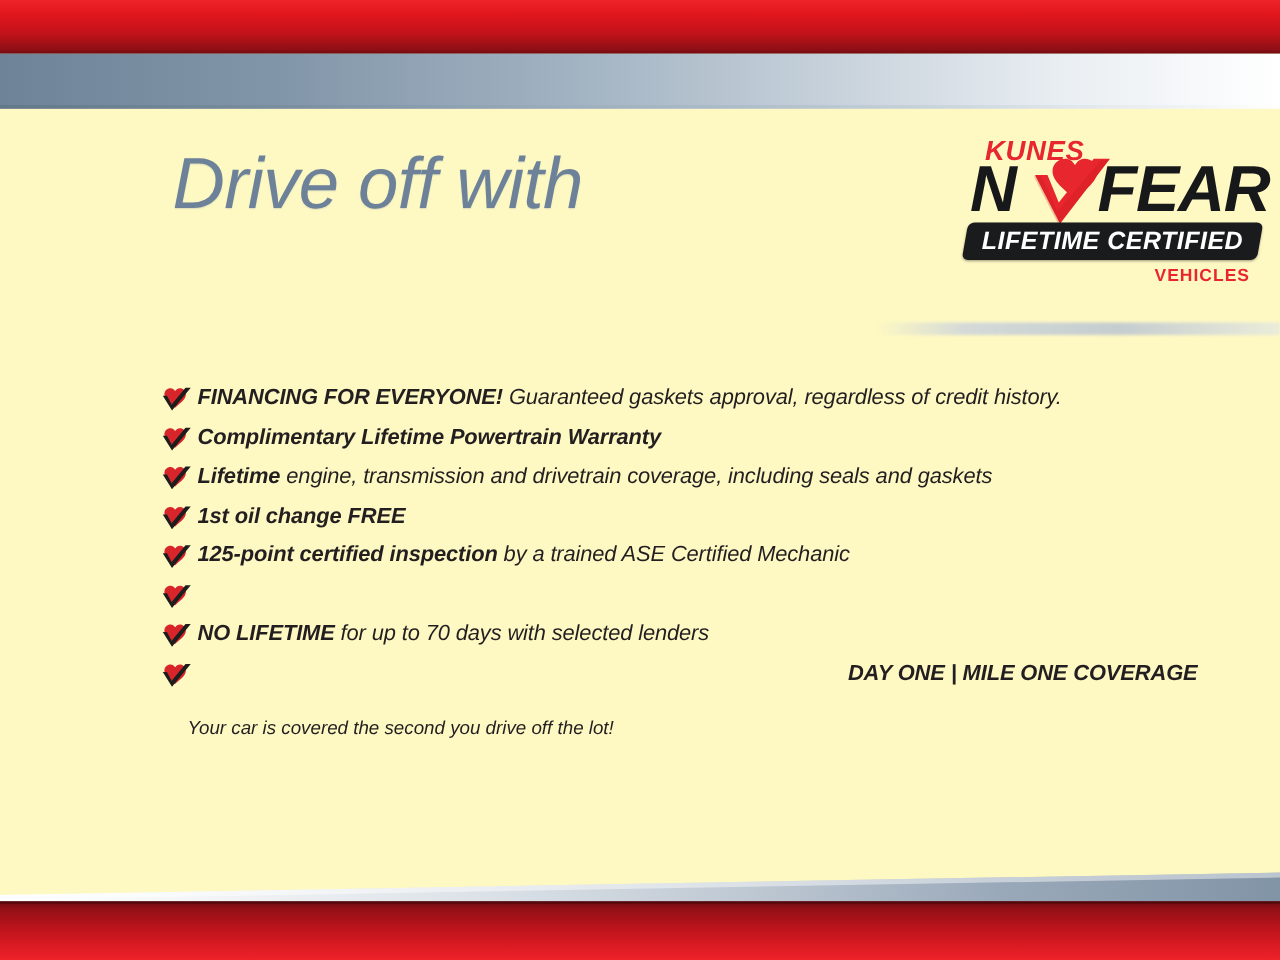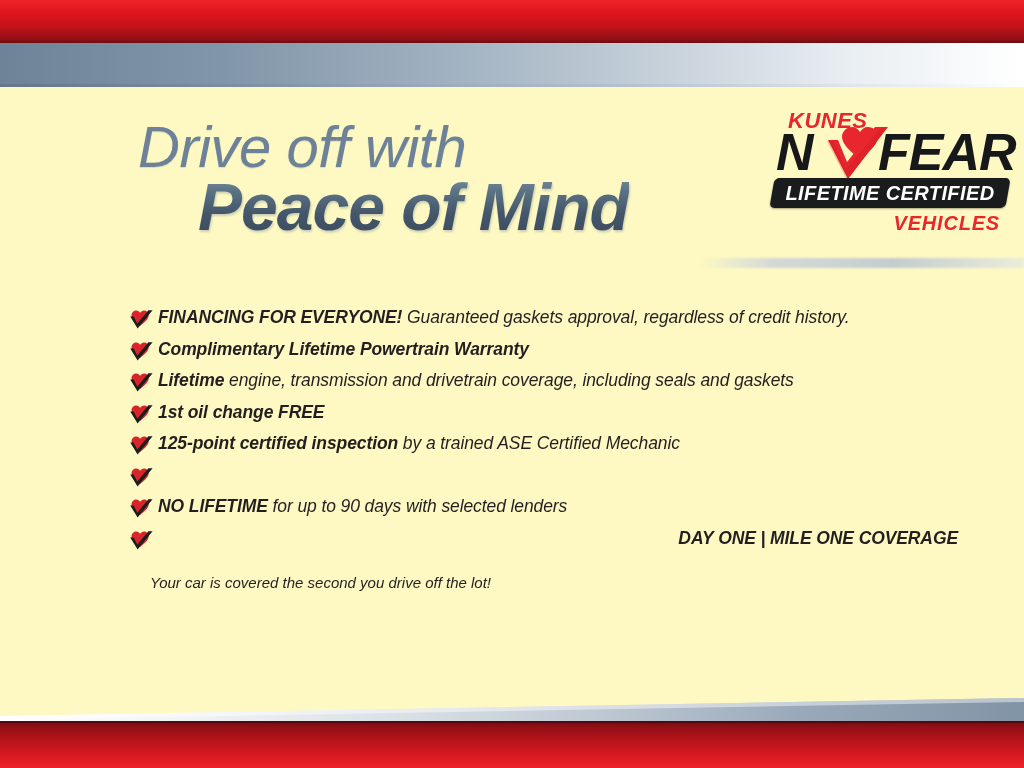--- a/index.html
+++ b/index.html
@@ -152,23 +152,22 @@
     color: #ffffff;
     font-size: 20px;
     font-weight: 700;
     font-style: italic;
     letter-spacing: 0.4px;
     white-space: nowrap;
   }
   .logo-vehicles {
     position: absolute;
     right: 12px; top: 104px;
-    font-size: 20px;
-    font-weight: 700;
-    font-style: italic;
+    font-size: 14px;
+    font-weight: 700;
     letter-spacing: 0.8px;
     color: #e8262d;
   }
 
   
   .benefits-list {
     position: absolute;
     left: 128px; top: 306px;
     width: 830px;
   }
@@ -237,21 +236,20 @@
 </head>
 <body>
 
 <div id="ad-root">
 
   <div class="top-red-bar"></div>
   <div class="top-gray-bar"></div>
 
   <div class="headline-zone">
     <div class="headline-line1">Drive off with</div>
-    <div class="headline-line2">Peace of Mind</div>
   </div>
   <div class="header-divider"></div>
 
   <div class="logo-block">
     <div class="logo-kunes">KUNES</div>
     <div class="logo-nofear-row">
       <div class="logo-n">N</div>
       <div class="logo-check-mark">
         <svg viewBox="0 0 74 62" width="74" height="62" aria-hidden="true">
           <path d="M10 16 L30 55 L70 3 L57 3 L29 38 L20 16 Z" fill="#e8262d"></path>
@@ -329,21 +327,21 @@
     </div>
 
 
     <div class="benefit-row">
       <div class="check-icon">
         <svg viewBox="0 0 26 22" width="26" height="22" aria-hidden="true">
           <path d="M3.5 7.5 c0-3 2.3-5 4.8-5 c1.8 0 3 1 3.8 2.3 c0.9-1.3 2.1-2.3 3.8-2.3 c2.5 0 4.8 2 4.8 5 c0 4.3-6.2 8-8.6 10.6 C9.7 15.5 3.5 11.8 3.5 7.5 z" fill="#d8252c"></path>
           <path d="M2.2 8.5 L9.6 20.4 L24.6 2.2 L20.4 2.2 L9.3 15.6 L5.6 8.5 Z" fill="#1d1d1b"></path>
         </svg>
       </div>
-      <div class="benefit-text"><span class="b">NO LIFETIME</span><span class="n"> for up to 90 days with selected lenders</span></div>
+      <div class="benefit-text"><span class="b">NO LIFETIME</span><span class="n"> for up to 70 days with selected lenders</span></div>
     </div>
 
     <div class="benefit-row tall">
       <div class="check-icon">
         <svg viewBox="0 0 26 22" width="26" height="22" aria-hidden="true">
           <path d="M3.5 7.5 c0-3 2.3-5 4.8-5 c1.8 0 3 1 3.8 2.3 c0.9-1.3 2.1-2.3 3.8-2.3 c2.5 0 4.8 2 4.8 5 c0 4.3-6.2 8-8.6 10.6 C9.7 15.5 3.5 11.8 3.5 7.5 z" fill="#d8252c"></path>
           <path d="M2.2 8.5 L9.6 20.4 L24.6 2.2 L20.4 2.2 L9.3 15.6 L5.6 8.5 Z" fill="#1d1d1b"></path>
         </svg>
       </div>
       <div style="flex:1 1 auto;text-align:right;">

